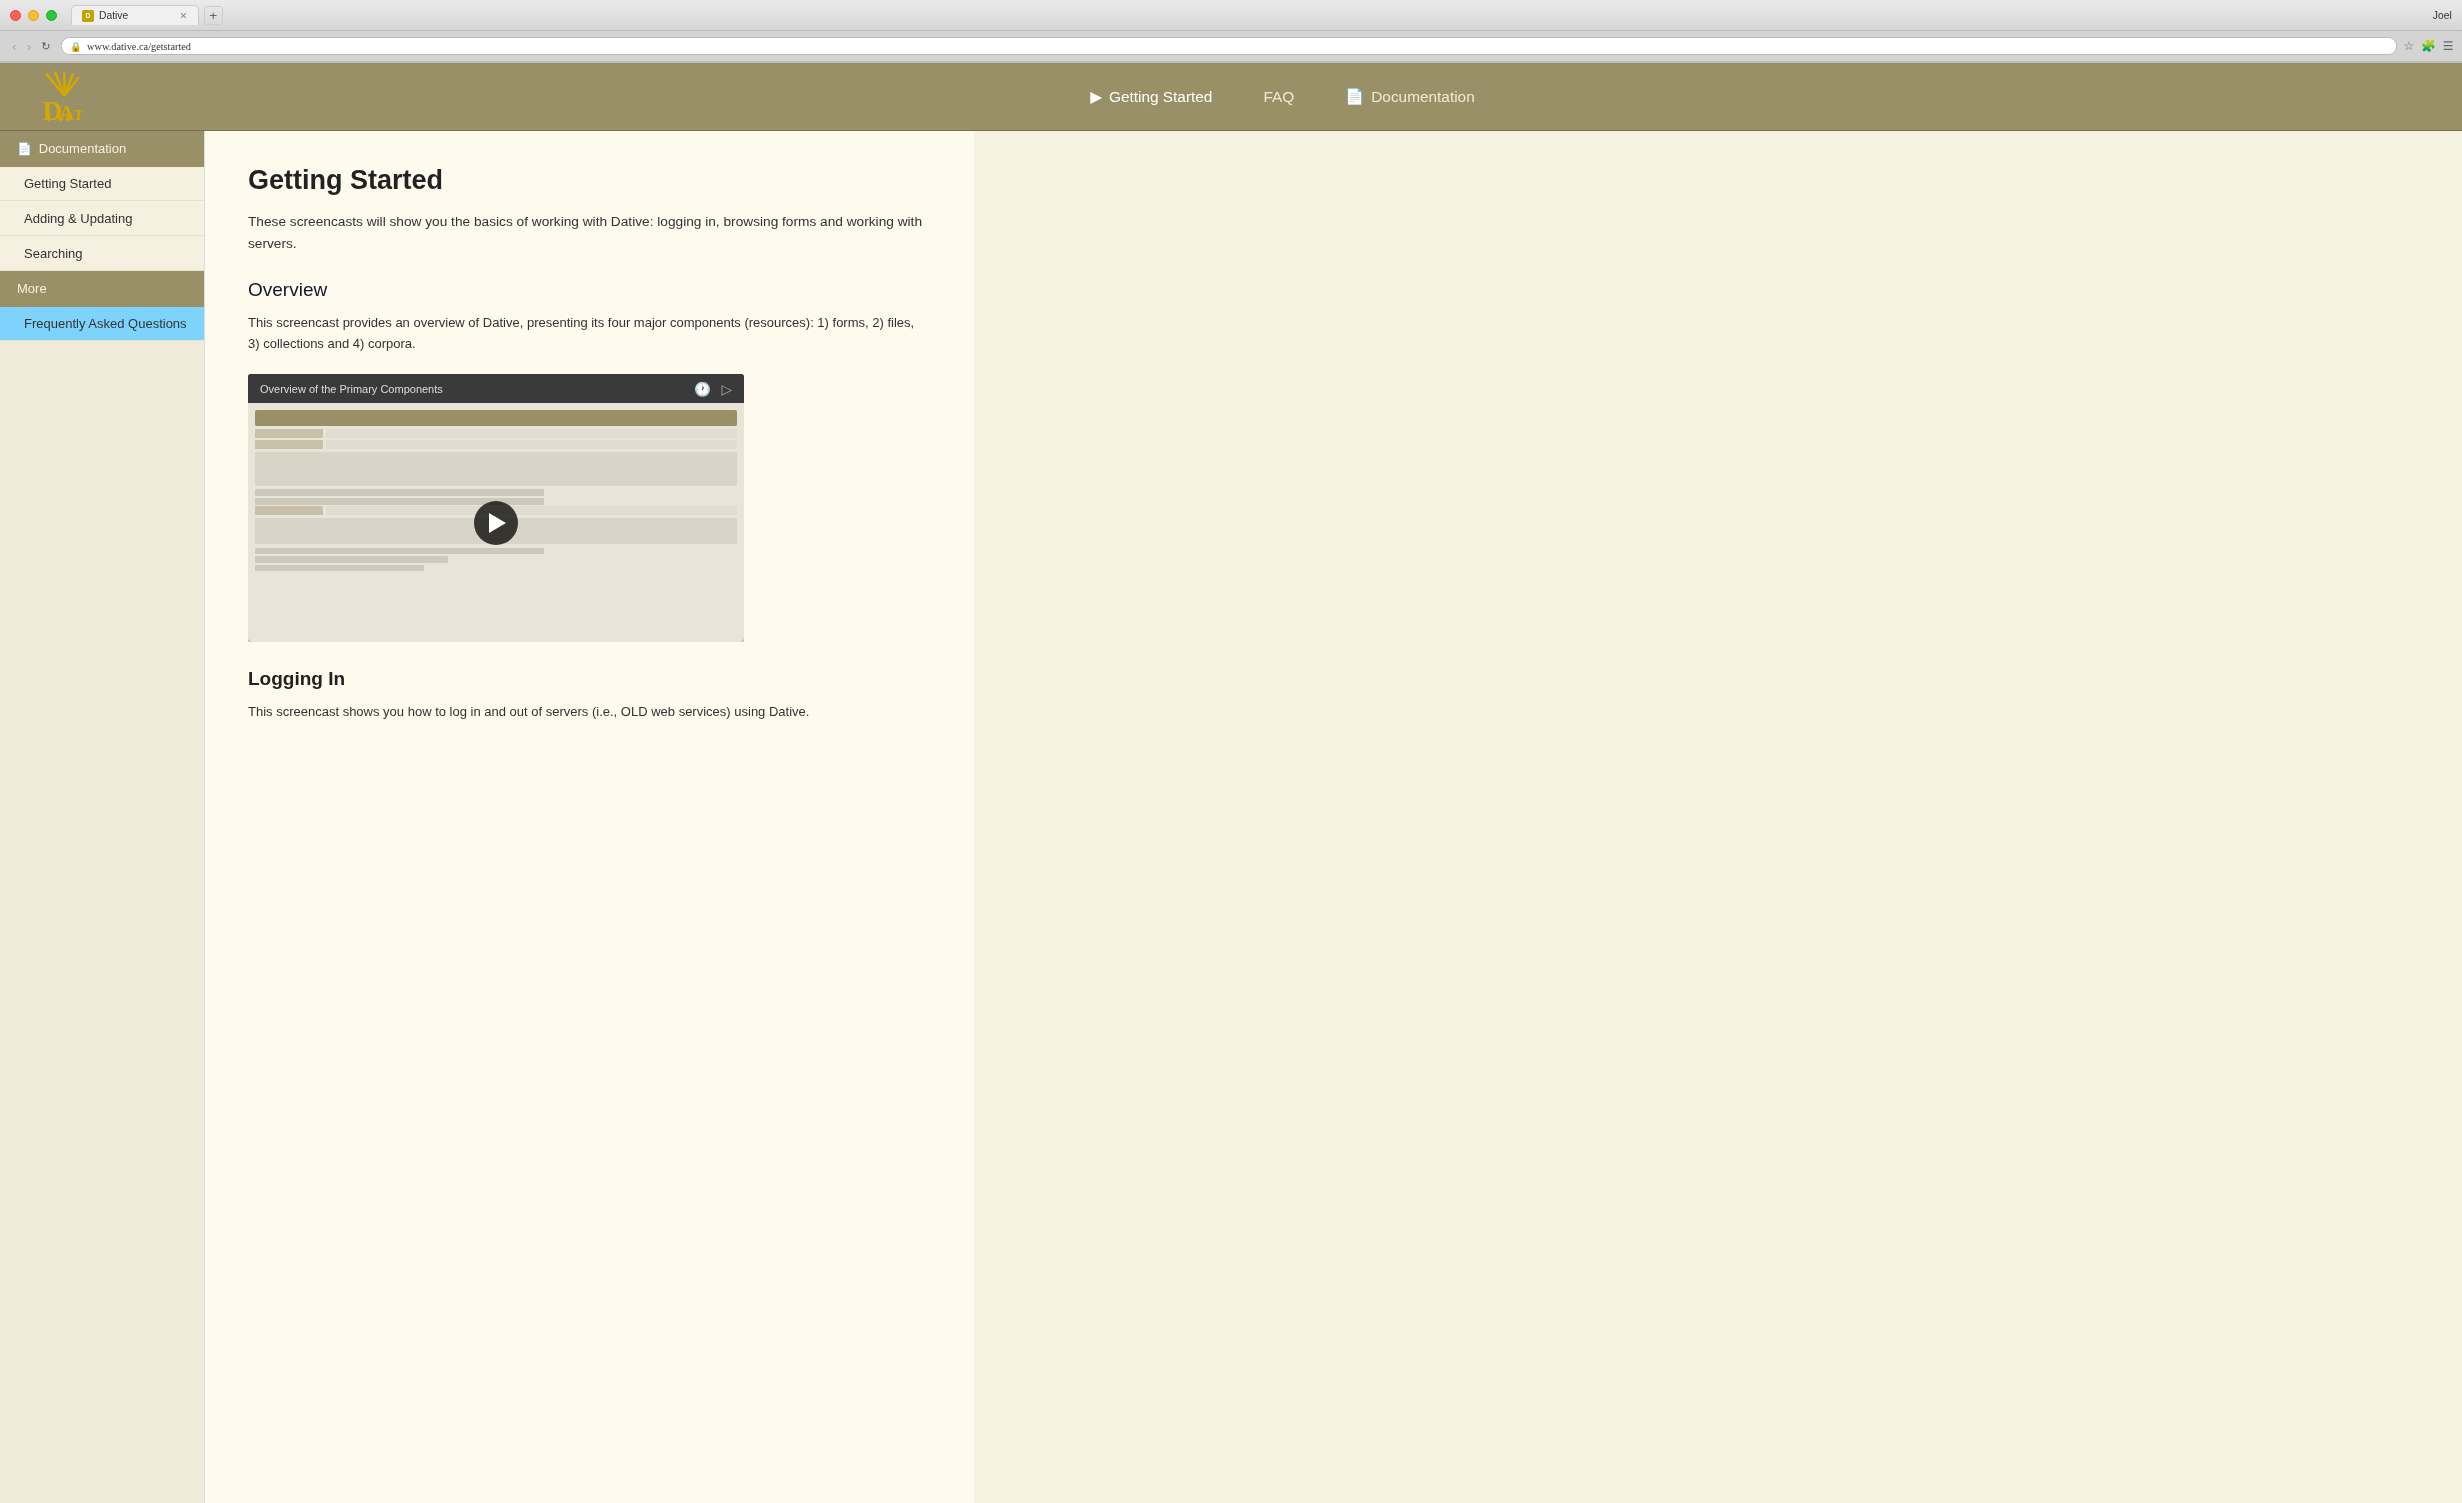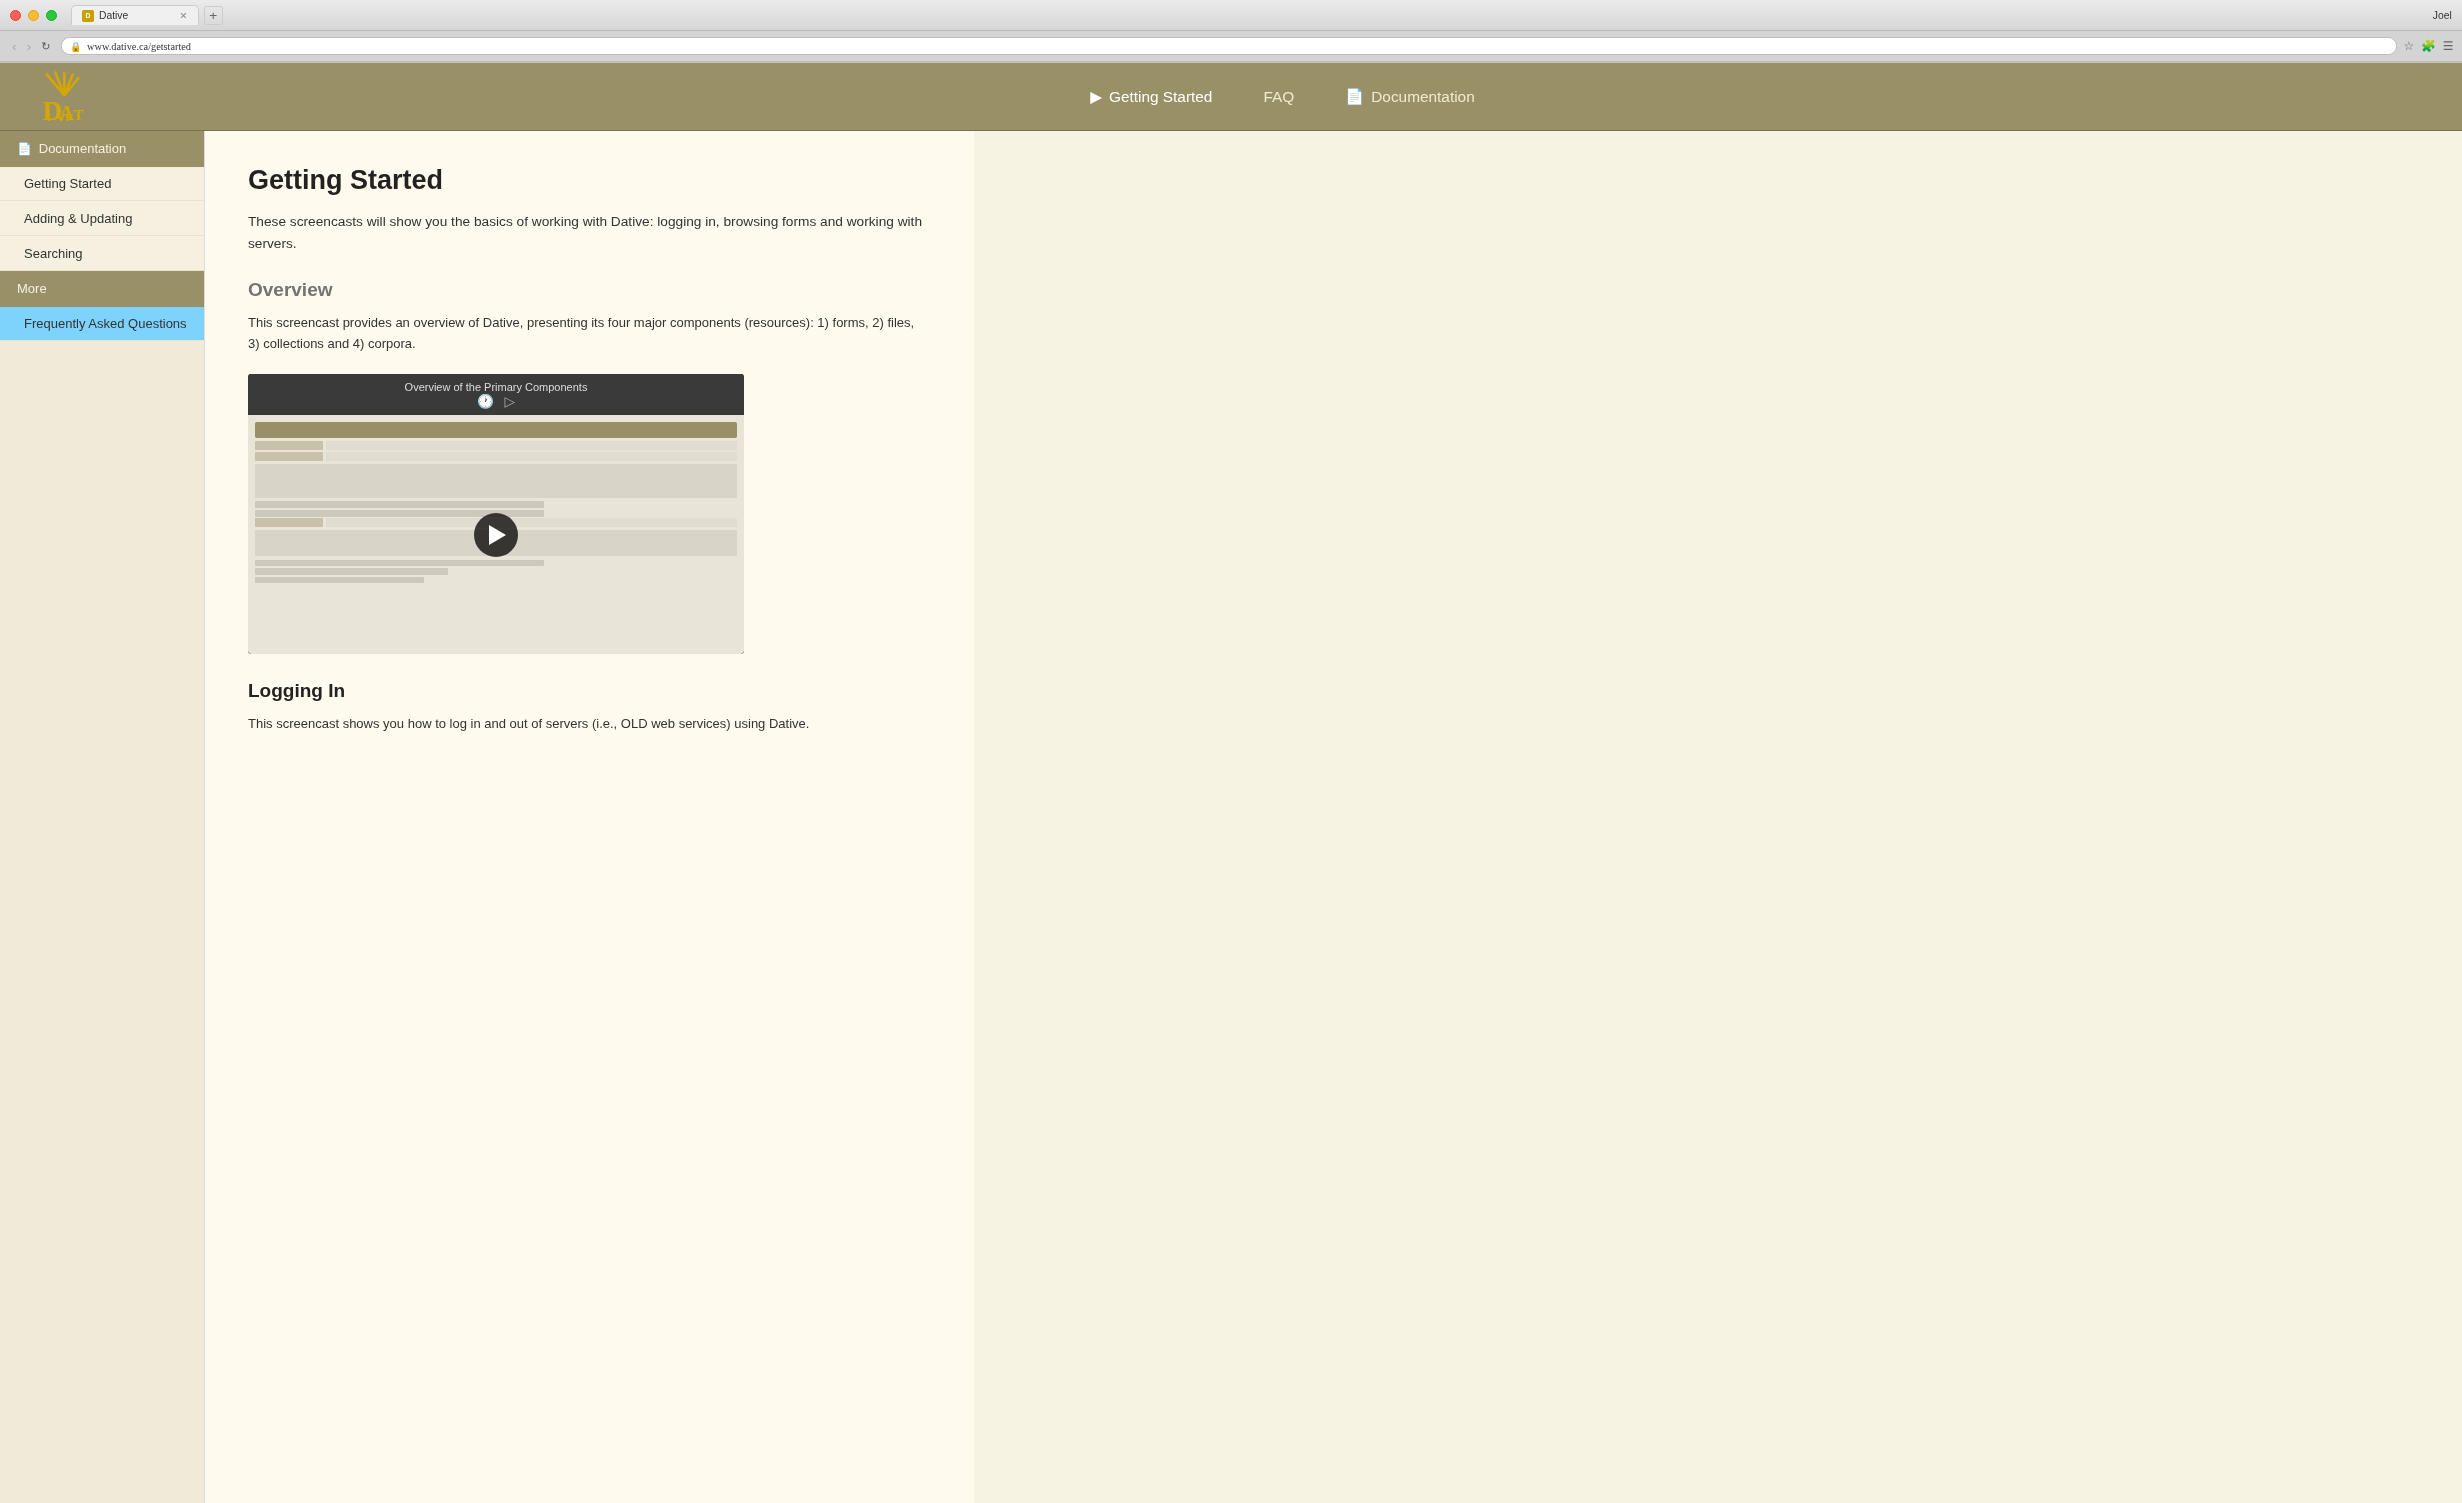--- a/index.html
+++ b/index.html
@@ -306,22 +306,22 @@
 
     .intro-text {
       font-size: 13.7px;
       color: #333;
       line-height: 1.6;
       margin-bottom: 24px;
     }
 
     .section-title {
       font-size: 19px;
-      font-weight: bold;
-      color: #737373;
+      font-weight: normal;
+      color: #0f172a;
       margin-bottom: 12px;
     }
 
     .section-text {
       font-size: 13px;
       color: #333;
       line-height: 1.6;
       margin-bottom: 19px;
     }
 
@@ -335,21 +335,20 @@
       margin-bottom: 26px;
       position: relative;
     }
 
     .video-titlebar {
       background: #3a3a3a;
       padding: 6.8px 12px;
       display: flex;
       align-items: center;
       justify-content: space-between;
-      flex-direction: column;
     }
 
     .video-title-text {
       color: #ddd;
       font-size: 11px;
     }
 
     .video-controls-right {
       display: flex;
       gap: 10.3px;

